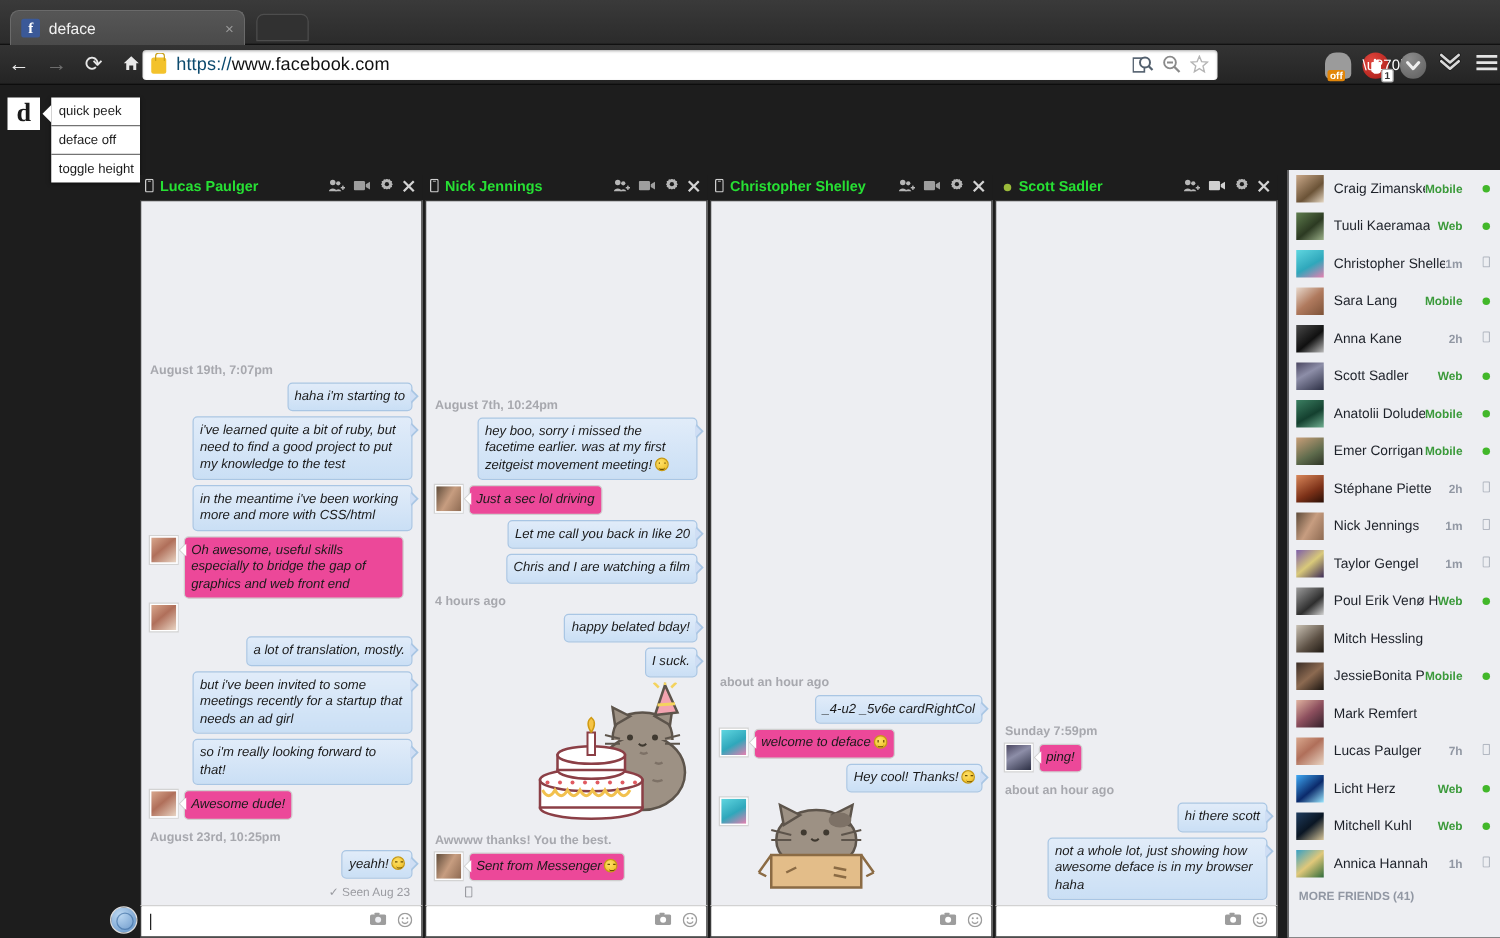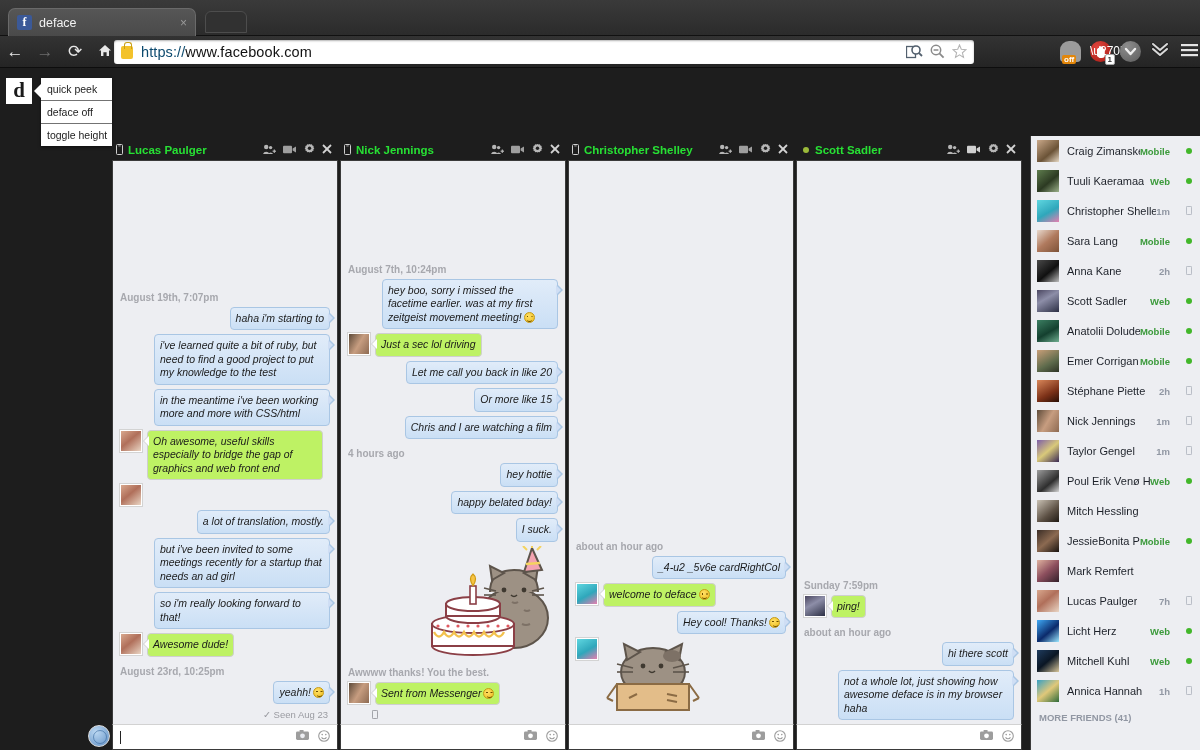--- a/index.html
+++ b/index.html
@@ -133,21 +133,21 @@
   .row { display:flex; align-items:flex-start; margin-bottom:4px; }
   .row.out { justify-content:flex-end; }
   .ava {
     width:22px; height:22px; flex:none; margin-right:2px; border:1px solid #fff;
     box-shadow:0 0 0 1px #d3d3d3; background-size:cover; background-position:center;
   }
   .bub {
     position:relative; max-width:176px; font-size:10.5px; line-height:13.5px;
     padding:4px 5px; border-radius:4px; color:#1a1a1a; word-wrap:break-word;font-style:italic;
   }
-  .bub.in { background:#bef264; border:1px solid #cfcfcf; margin-left:3px; }
+  .bub.in { background:#ec4899; border:1px solid #cfcfcf; margin-left:3px; }
   .bub.out { background:linear-gradient(#e1ecf9,#cadff5); border:1px solid #a9c6e4; }
   .bub.in:before{
     content:""; position:absolute; left:-5px; top:5px;
     border:5px solid transparent; border-right-color:#cfcfcf; border-left:none;
   }
   .bub.in:after{
     content:""; position:absolute; left:-4px; top:5px;
     border:5px solid transparent; border-right-color:#fff; border-left:none;
   }
   .bub.out:before{
@@ -434,29 +434,23 @@
               <div class="bub out"><span>hey boo, sorry i missed the facetime earlier. was at my first zeitgeist movement meeting!</span><span class="emo"></span></div>
             </div>
           <div class="row">
             <div class="ava" style="background:linear-gradient(120deg,#5e4b3a,#c79d80 50%,#8d6a52)"></div>
             <div class="bub in">Just a sec lol driving</div>
           </div>
           <div class="row out">
               <div class="bub out">Let me call you back in like 20</div>
             </div>
           <div class="row out">
-              <div class="bub out">Or more like 15</div>
-            </div>
-          <div class="row out">
               <div class="bub out">Chris and I are watching a film</div>
             </div>
           <div class="sep">4 hours ago</div>
-          <div class="row out">
-              <div class="bub out">hey hottie</div>
-            </div>
           <div class="row out">
               <div class="bub out">happy belated bday!</div>
             </div>
           <div class="row out">
               <div class="bub out">I suck.</div>
             </div>
           <div class="sticker">
             <svg width="130" height="112" viewBox="0 0 130 112">
 
               <ellipse cx="86" cy="72" rx="34" ry="30" fill="#9d9184" stroke="#5d544b" stroke-width="2"></ellipse>

